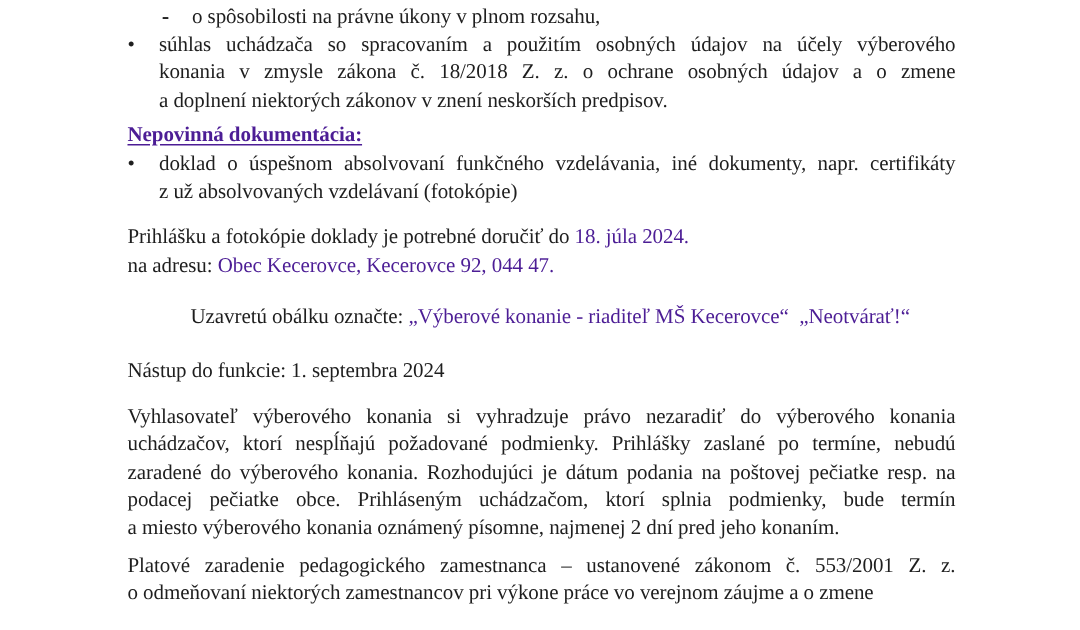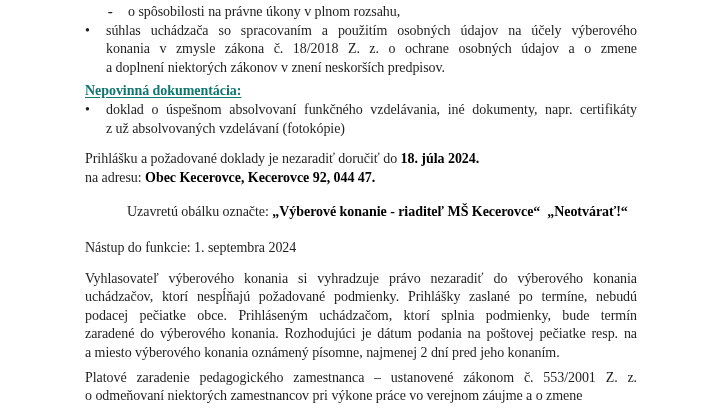--- a/index.html
+++ b/index.html
@@ -40,26 +40,26 @@
     position: absolute;
     left: -21px;
     top: 0;
   }
   .dash-block { margin-left: 43px; }
   .dash-block > .marker {
     position: absolute;
     left: -20px;
     top: 0;
   }
-  .bold, b { font-weight: bold; color: #000000; }
+  .bold, b { font-weight: normal; color: #4c1d95; }
   .heading {
     font-weight: bold;
     text-decoration: underline;
     text-underline-offset: 2px;
-    color: #0f766e;
+    color: #4c1d95;
   }
   .mt-heading   { margin-top: 5px; }
   .mt-deadline  { margin-top: 12px; }
   .mt-envelope  { margin-top: 16px; margin-left: 42px; }
   .mt-start     { margin-top: 17px; }
   .mt-disclaim  { margin-top: 12px; }
   .mt-salary    { margin-top: 6px; }
   .q2 { margin-left: 7px; }
 </style>
 </head>
@@ -89,38 +89,38 @@
   </div>
 
   <div class="hang bullet-block">
     <span class="marker">•</span>
     <div class="jl">doklad o úspešnom absolvovaní funkčného vzdelávania, iné dokumenty, napr. certifikáty</div>
     <div class="ll">z už absolvovaných vzdelávaní (fotokópie)</div>
   </div>
 
   <div class="mt-deadline">
     <div class="ll">
-      <span>Prihlášku a požadované doklady je nezaradiť doručiť do </span><b>18. júla 2024.</b>
+      <span>Prihlášku a fotokópie doklady je potrebné doručiť do </span><b>18. júla 2024.</b>
     </div>
     <div class="ll">
       <span>na adresu: </span><b>Obec Kecerovce, Kecerovce 92, 044 47.</b>
     </div>
   </div>
 
   <div class="ll mt-envelope">
     <span>Uzavretú obálku označte: </span><b>„Výberové konanie - riaditeľ MŠ Kecerovce“</b><b class="q2">„Neotvárať!“</b>
   </div>
 
   <div class="ll mt-start">Nástup do funkcie: 1. septembra 2024</div>
 
   <div class="mt-disclaim">
     <div class="jl">Vyhlasovateľ výberového konania si vyhradzuje právo nezaradiť do výberového konania</div>
     <div class="jl">uchádzačov, ktorí nespĺňajú požadované podmienky. Prihlášky zaslané po termíne, nebudú</div>
+    <div class="jl">zaradené do výberového konania. Rozhodujúci je dátum podania na poštovej pečiatke resp. na</div>
     <div class="jl">podacej pečiatke obce. Prihláseným uchádzačom, ktorí splnia podmienky, bude termín</div>
-    <div class="jl">zaradené do výberového konania. Rozhodujúci je dátum podania na poštovej pečiatke resp. na</div>
     <div class="ll">a miesto výberového konania oznámený písomne, najmenej 2 dní pred jeho konaním.</div>
   </div>
 
   <div class="mt-salary">
     <div class="jl">Platové zaradenie pedagogického zamestnanca – ustanovené zákonom č. 553/2001 Z. z.</div>
     <div class="ll">o odmeňovaní niektorých zamestnancov pri výkone práce vo verejnom záujme a o zmene</div>
   </div>
 
 </div>
 

